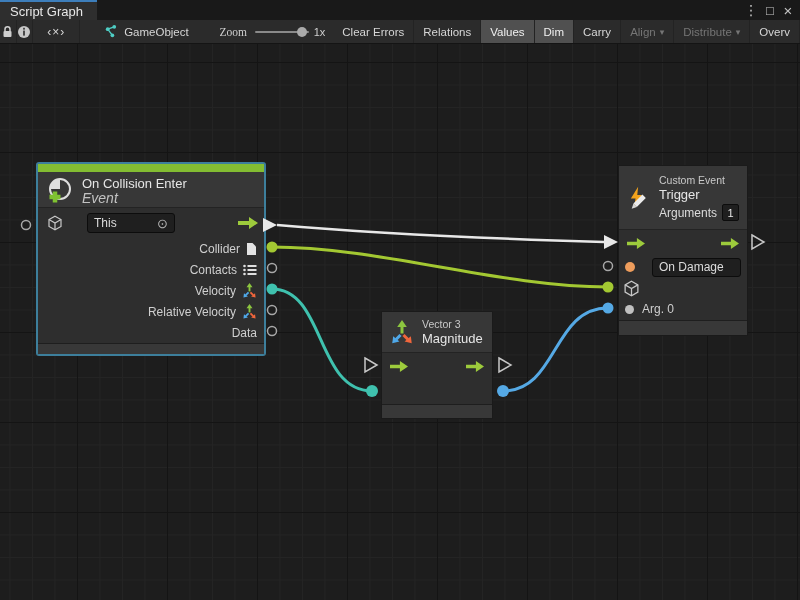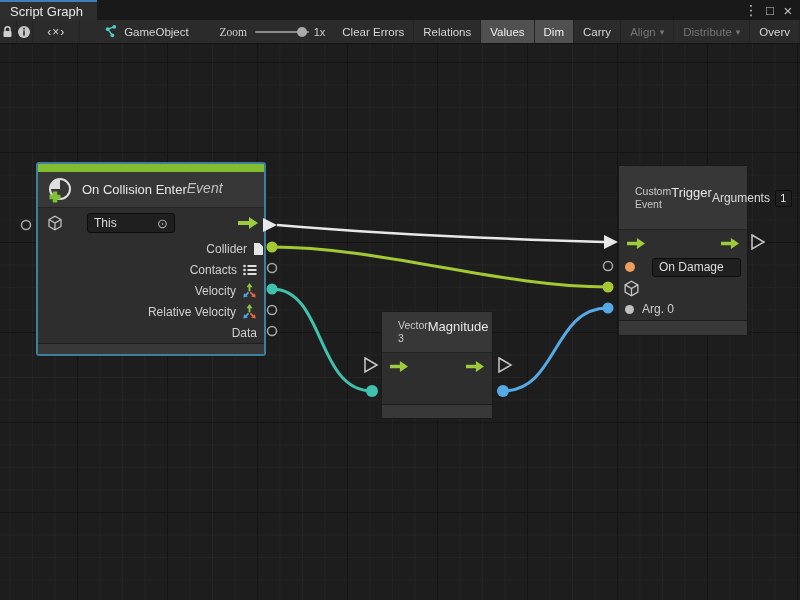--- a/index.html
+++ b/index.html
@@ -50,21 +50,21 @@
 
   svg.wires { position:absolute; left:0; top:0; width:800px; height:556px; }
 
   
   .node { position:absolute; background:#2e2e2e; border:1px solid #1a1a1a; border-radius:2px;
     display:flex; flex-direction:column; }
   .node.selected { border-color:#3d7f9c; box-shadow:0 0 0 1px #3d7f9c; }
   .colorbar { height:8px; background:#83bd32; flex:none; }
   .nhead { background:#373737; display:flex; align-items:center; padding:0 8px; gap:8px;
     border-bottom:1px solid #232323; flex:none; }
-  .nhead .titles { display:flex; flex-direction:row; justify-content:center; }
+  .nhead .titles { display:flex; flex-direction:column; justify-content:center; }
   .ntitle { color:#e6e6e6; font-size:13px; line-height:16px; }
   .nsub { color:#c2c2c2; font-size:14px; line-height:12px;font-style:italic; }
   .ntype { color:#c9c9c9; font-size:10.5px; line-height:13px; }
   .nbody { background:#2e2e2e; flex:1; display:flex; flex-direction:column; }
   .nfoot { background:#383838; border-top:1px solid #1e1e1e; flex:none; }
   .prow { display:flex; align-items:center; flex:none; }
   .plabel { color:#cfcfcf; font-size:12px; }
   .field { background:#1f1f1f; border:1px solid #0c0c0c; border-radius:3px; color:#dcdcdc;
     font-size:12px; display:flex; align-items:center; padding:0 6px; }
   .argbox { background:#1f1f1f; border:1px solid #0c0c0c; border-radius:2px; color:#e8e8e8;
@@ -159,21 +159,21 @@
             </svg>
             <span class="field" style="width:88px; height:20px; justify-content:space-between">
               <span>This</span>
               <span style="color:#b5b5b5; font-size:13px">⊙</span>
             </span>
           </span>
           <svg width="20" height="12" viewBox="0 0 20 12">
             <path d="M0,4 h11 v-4 l9,6 -9,6 v-4 h-11 z" fill="#9dcb3c"></path>
           </svg>
         </div>
-        <div class="prow" style="height:21px; justify-content:flex-end; gap:6px; ">
+        <div class="prow" style="height:21px; justify-content:flex-end; gap:6px; padding-right:7px">
           <span class="plabel">Collider</span>
           <svg width="11" height="14" viewBox="0 0 11 14">
             <path d="M1,1 h5.5 L10,4.5 V13 H1 Z" fill="#e4e4e4"></path>
           </svg>
         </div>
         <div class="prow" style="height:21px; justify-content:flex-end; gap:6px; padding-right:7px">
           <span class="plabel">Contacts</span>
           <svg width="14" height="12" viewBox="0 0 14 12">
             <circle cx="1.5" cy="2" r="1.3" fill="#e0e0e0"></circle>
               <rect x="4.5" y="1" width="9" height="2" fill="#e0e0e0"></rect>

